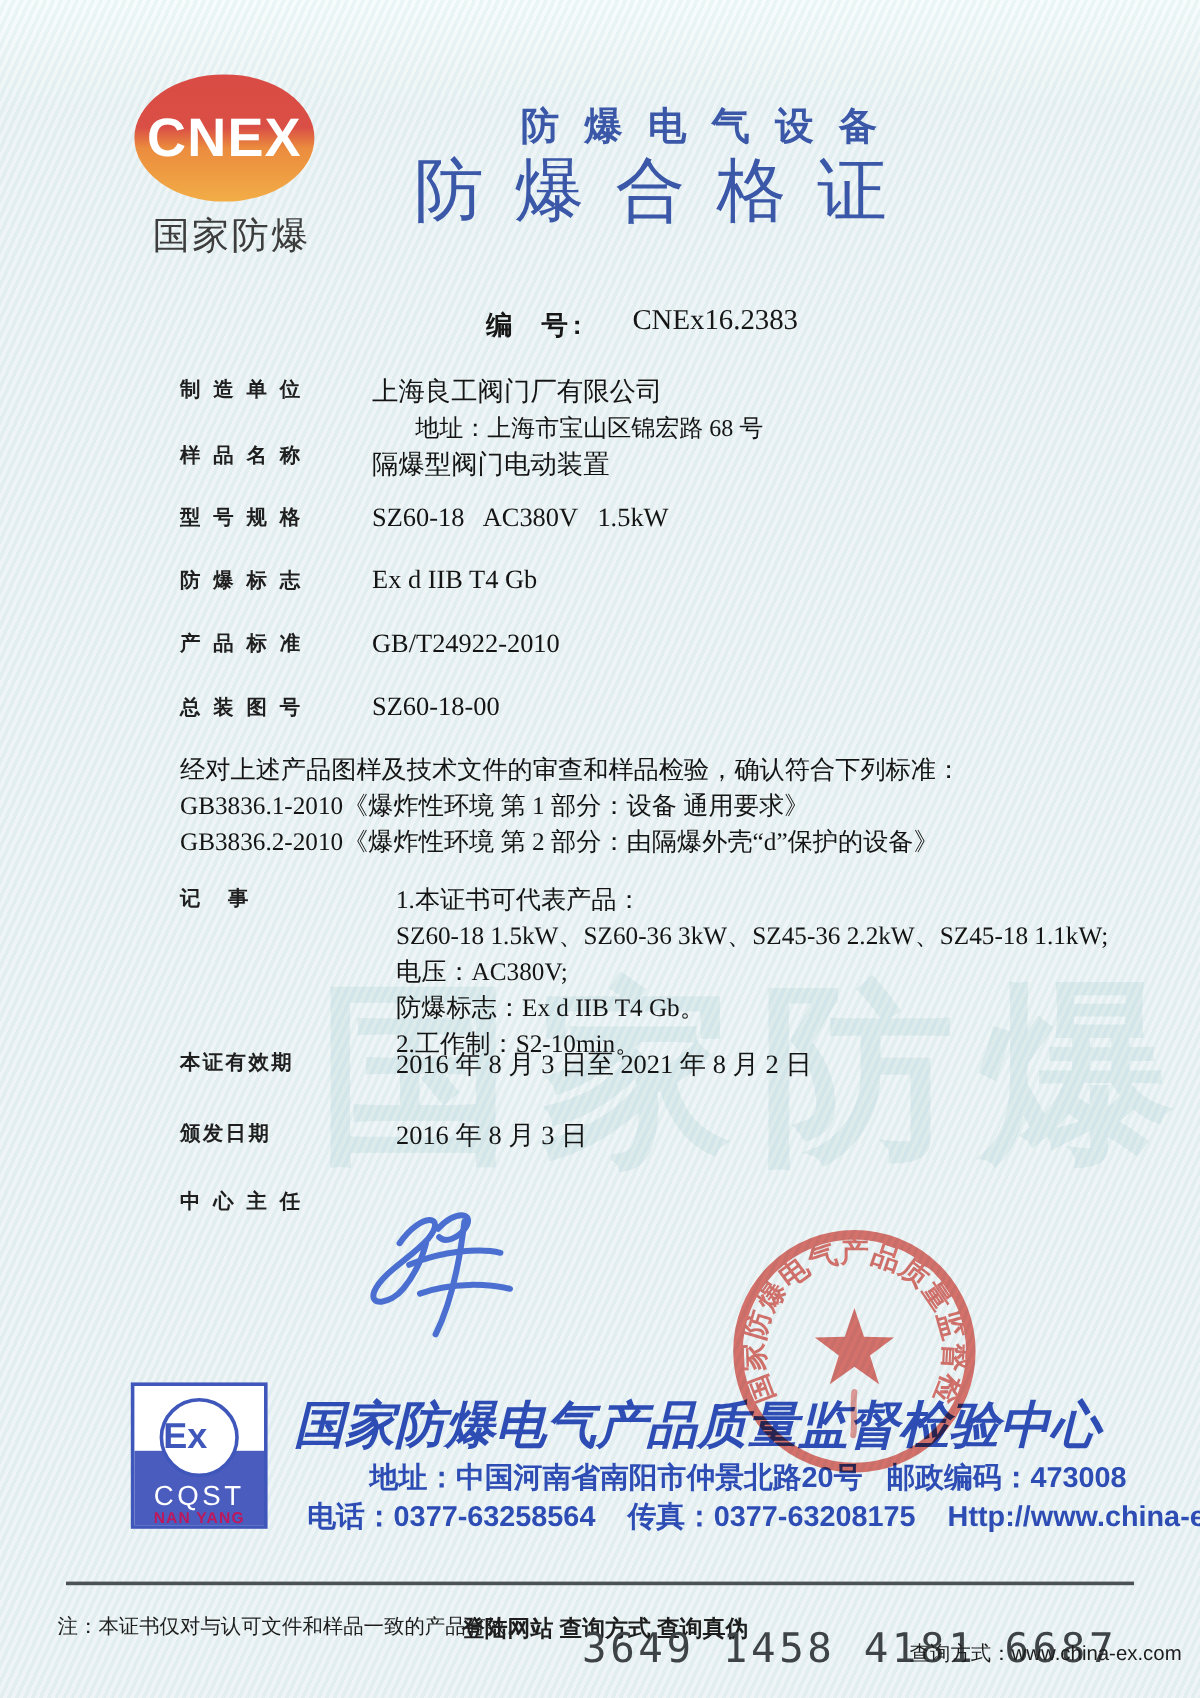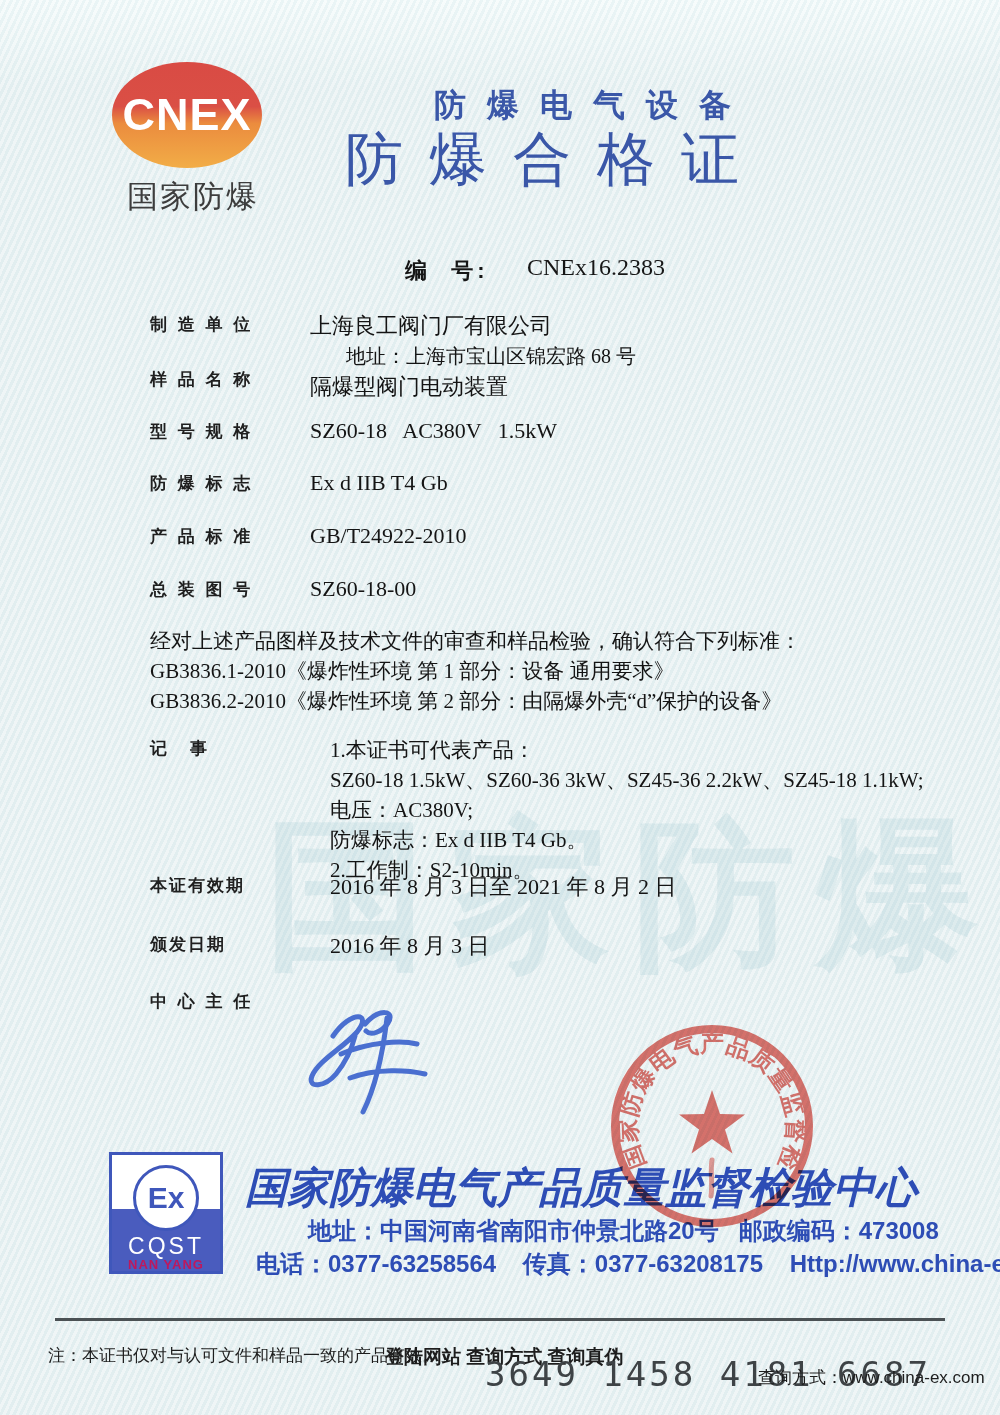--- a/index.html
+++ b/index.html
@@ -114,21 +114,21 @@
     z-index: 2;
   }
   .ex-box .blue-half {
     position: absolute; left: 0; right: 0; bottom: 0; height: 62px;
     background: #4a5cbe;
   }
   .ex-circle {
     position: absolute; left: 50%; top: 10px; transform: translateX(-50%);
     width: 66px; height: 66px; border-radius: 50%;
     background: #ffffff; border: 3px solid #3f57bb;
-    display: flex; align-items: center; justify-content: center;
+    display: flex; align-items: center; 
   }
   .ex-circle span { color: #3f57bb; font-weight: bold; font-size: 30px; }
   .ex-cqst {
     position: absolute; left: 0; right: 0; top: 78px;
     text-align: center; color: #ffffff; font-size: 23px; letter-spacing: 3px;
   }
   .ex-region {
     position: absolute; left: 0; right: 0; top: 102px;
     text-align: center; color: #be185d; font-size: 13px; font-weight: bold; letter-spacing: 1px;
   }

